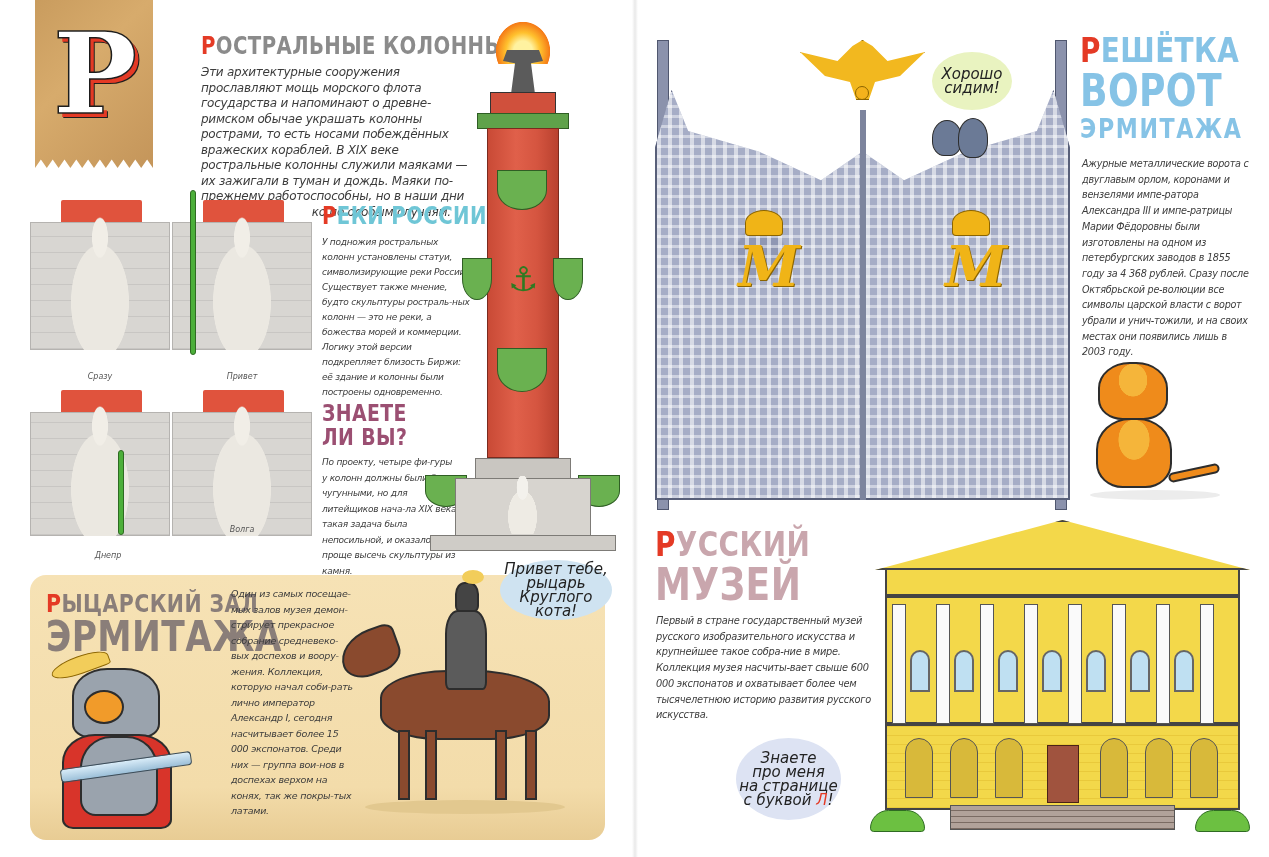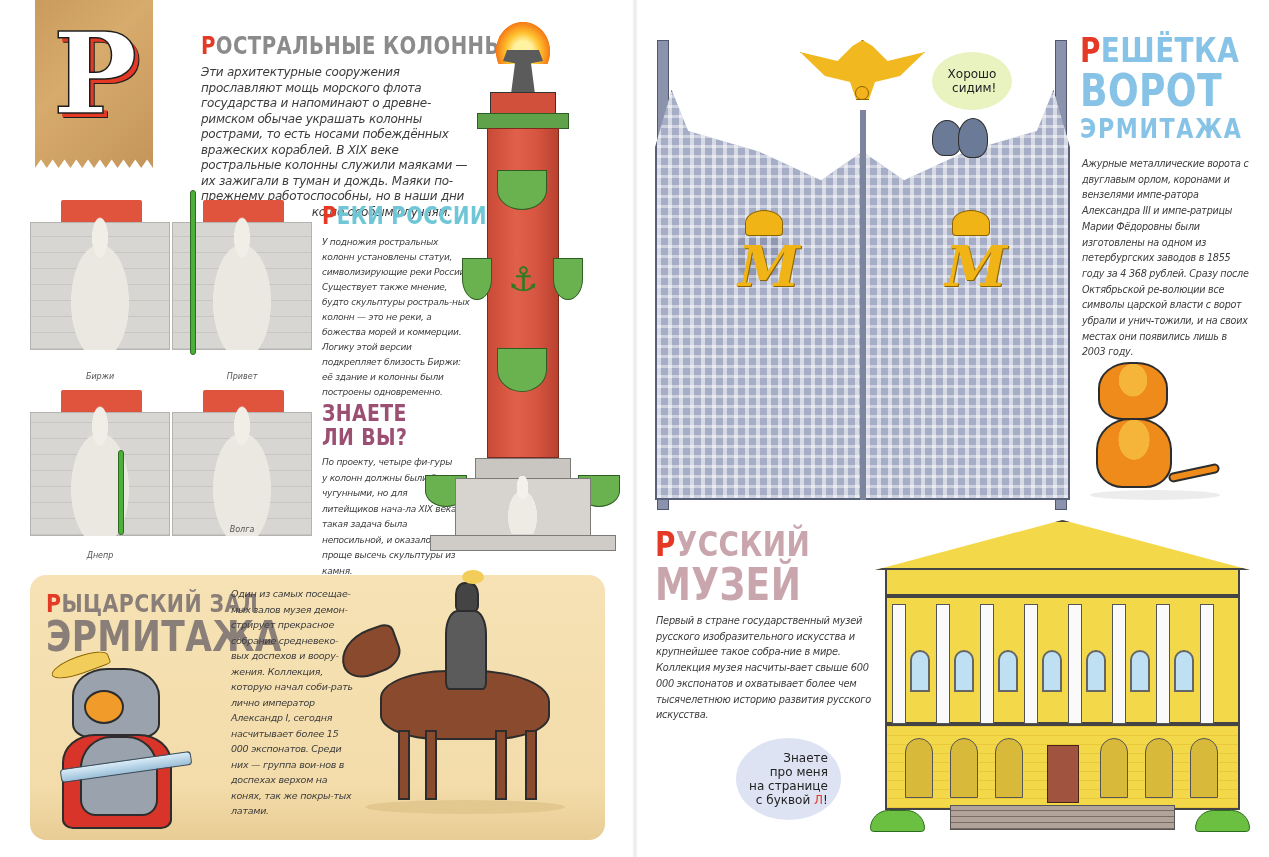--- a/index.html
+++ b/index.html
@@ -38,21 +38,21 @@
   .col-plinth { left: 430px; top: 535px; width: 186px; height: 16px; background: #cfccc7; border: 1px solid #7d7b77; }
   .anchor { color: #2f7a22; font-size: 34px; line-height: 1; }
 
   
   .knight-box { left: 30px; top: 575px; width: 575px; height: 265px; background: linear-gradient(180deg, #f6e2b5 0%, #f3dcaa 80%, #e8cc94 100%); border-radius: 16px; }
   .knight-cat { background: #9aa3ad; border: 2px solid #2d2d2d; border-radius: 40% 40% 20% 20%; }
   .horse { background: #8a4a2e; border: 2px solid #2d2d2d; }
   .sword { background: linear-gradient(180deg,#d9ecf8,#9bbfd8); border: 1px solid #3b4d5a; transform: rotate(-8deg); border-radius: 4px; }
 
   
-  .bubble { border-radius: 50%; display: flex; align-items: center; justify-content: center; text-align: right; font-size: 12px; line-height: 14px; color: #222; white-space: pre-line; }
+  .bubble { border-radius: 50%; display: flex; align-items: center; justify-content: center; text-align: center; font-style: italic; font-size: 15px; line-height: 14px; color: #222; white-space: pre-line; }
   .bubble-blue { background: #cfe3f1; }
   .bubble-green { background: #e9f3c0; }
   .bubble-lav { background: #dde3f3; }
   .hl-red { color: #e43a25; }
 
   
   .gate { left: 655px; top: 90px; width: 415px; height: 410px; background:
       repeating-linear-gradient(90deg, rgba(255,255,255,0.55) 0 4px, transparent 4px 11px),
       repeating-linear-gradient(0deg, rgba(255,255,255,0.45) 0 3px, transparent 3px 10px),
       radial-gradient(circle at 25% 40%, #8f97b3 0 6%, transparent 7%),
@@ -96,37 +96,37 @@
       <span class="cap">Р</span><span>остральные колонны</span>
     </div>
     <p class="body-text" style="margin-top:7px; width:270px;">Эти архитектурные сооружения прославляют мощь морского флота государства и напоминают о древне-римском обычае украшать колонны рострами, то есть носами побеждённых вражеских кораблей. В XIX веке ростральные колонны  служили маяками — их зажигали в туман и дождь. Маяки по-прежнему работоспособны, но в наши дни их зажигают только по особым случаям.</p>
   </div>
 
   <div class="abs statue" style="left:30px; top:200px; width:140px; height:160px;">
     <div class="red-cap"></div>
       <div class="wall"></div>
       <div class="figure"></div>
   </div>
-  <div class="abs caption" style="left:30px; top:372px; width:140px;">Биржи</div>
+  <div class="abs caption" style="left:30px; top:372px; width:140px;">Сразу</div>
 
   <div class="abs statue" style="left:172px; top:200px; width:140px; height:160px;">
     <div class="red-cap"></div>
       <div class="wall"></div>
       <div class="figure"></div>
     <div class="spear" style="left:18px; top:-10px; height:165px;"></div>
   </div>
   <div class="abs caption" style="left:172px; top:372px; width:140px;">Привет</div>
 
   <div class="abs statue" style="left:30px; top:390px; width:140px; height:155px;">
     <div class="red-cap"></div>
       <div class="wall"></div>
       <div class="figure"></div>
     <div class="spear" style="left:88px; top:60px; height:85px;"></div>
   </div>
-  <div class="abs caption" style="left:30px; top:551px; width:140px;">Днепр</div>
+  <div class="abs caption" style="left:38px; top:551px; width:140px;">Днепр</div>
 
   <div class="abs statue" style="left:172px; top:390px; width:140px; height:155px;">
     <div class="red-cap"></div>
       <div class="wall"></div>
       <div class="figure"></div>
   </div>
   <div class="abs caption" style="left:172px; top:525px; width:140px;">Волга</div>
 
   <div class="abs" style="left:322px; top:204px; width:150px;">
     <div class="title" style="font-size:24px; color:#6fc6d6;">
@@ -178,20 +178,23 @@
   <div class="abs horse" style="left:340px; top:630px; width:60px; height:45px; border-radius:60% 20% 40% 40%; transform:rotate(-20deg);"></div>
   <div class="abs horse" style="left:398px; top:730px; width:12px; height:70px;"></div>
   <div class="abs horse" style="left:425px; top:730px; width:12px; height:70px;"></div>
   <div class="abs horse" style="left:495px; top:730px; width:12px; height:70px;"></div>
   <div class="abs horse" style="left:525px; top:730px; width:12px; height:70px;"></div>
   <div class="abs" style="left:445px; top:610px; width:42px; height:80px; background:#5b5b5b; border:2px solid #2d2d2d; border-radius:30% 30% 10% 10%;"></div>
   <div class="abs" style="left:455px; top:582px; width:24px; height:30px; background:#444; border:2px solid #2d2d2d; border-radius:40% 40% 20% 20%;"></div>
   <div class="abs" style="left:462px; top:570px; width:22px; height:14px; background:#f2cd5a; border-radius:50%;"></div>
   <div class="abs brush-shadow" style="left:365px; top:800px; width:200px; height:14px; background:#e2c88f;"></div>
 
+  <div class="abs bubble bubble-blue" style="left:500px; top:560px; width:112px; height:60px;">Привет тебе,
+рыцарь Круглого
+кота!</div>
 </div>
 
 <div class="gutter"></div>
 
 <div class="page right-page" style="left:638px; width:631px;"></div>
 
 <div class="abs gate-post" style="left:657px; top:40px; width:12px; height:470px;"></div>
 <div class="abs gate-post" style="left:1055px; top:40px; width:12px; height:470px;"></div>
 <div class="abs gate"></div>
 <div class="abs gate-divider"></div>

